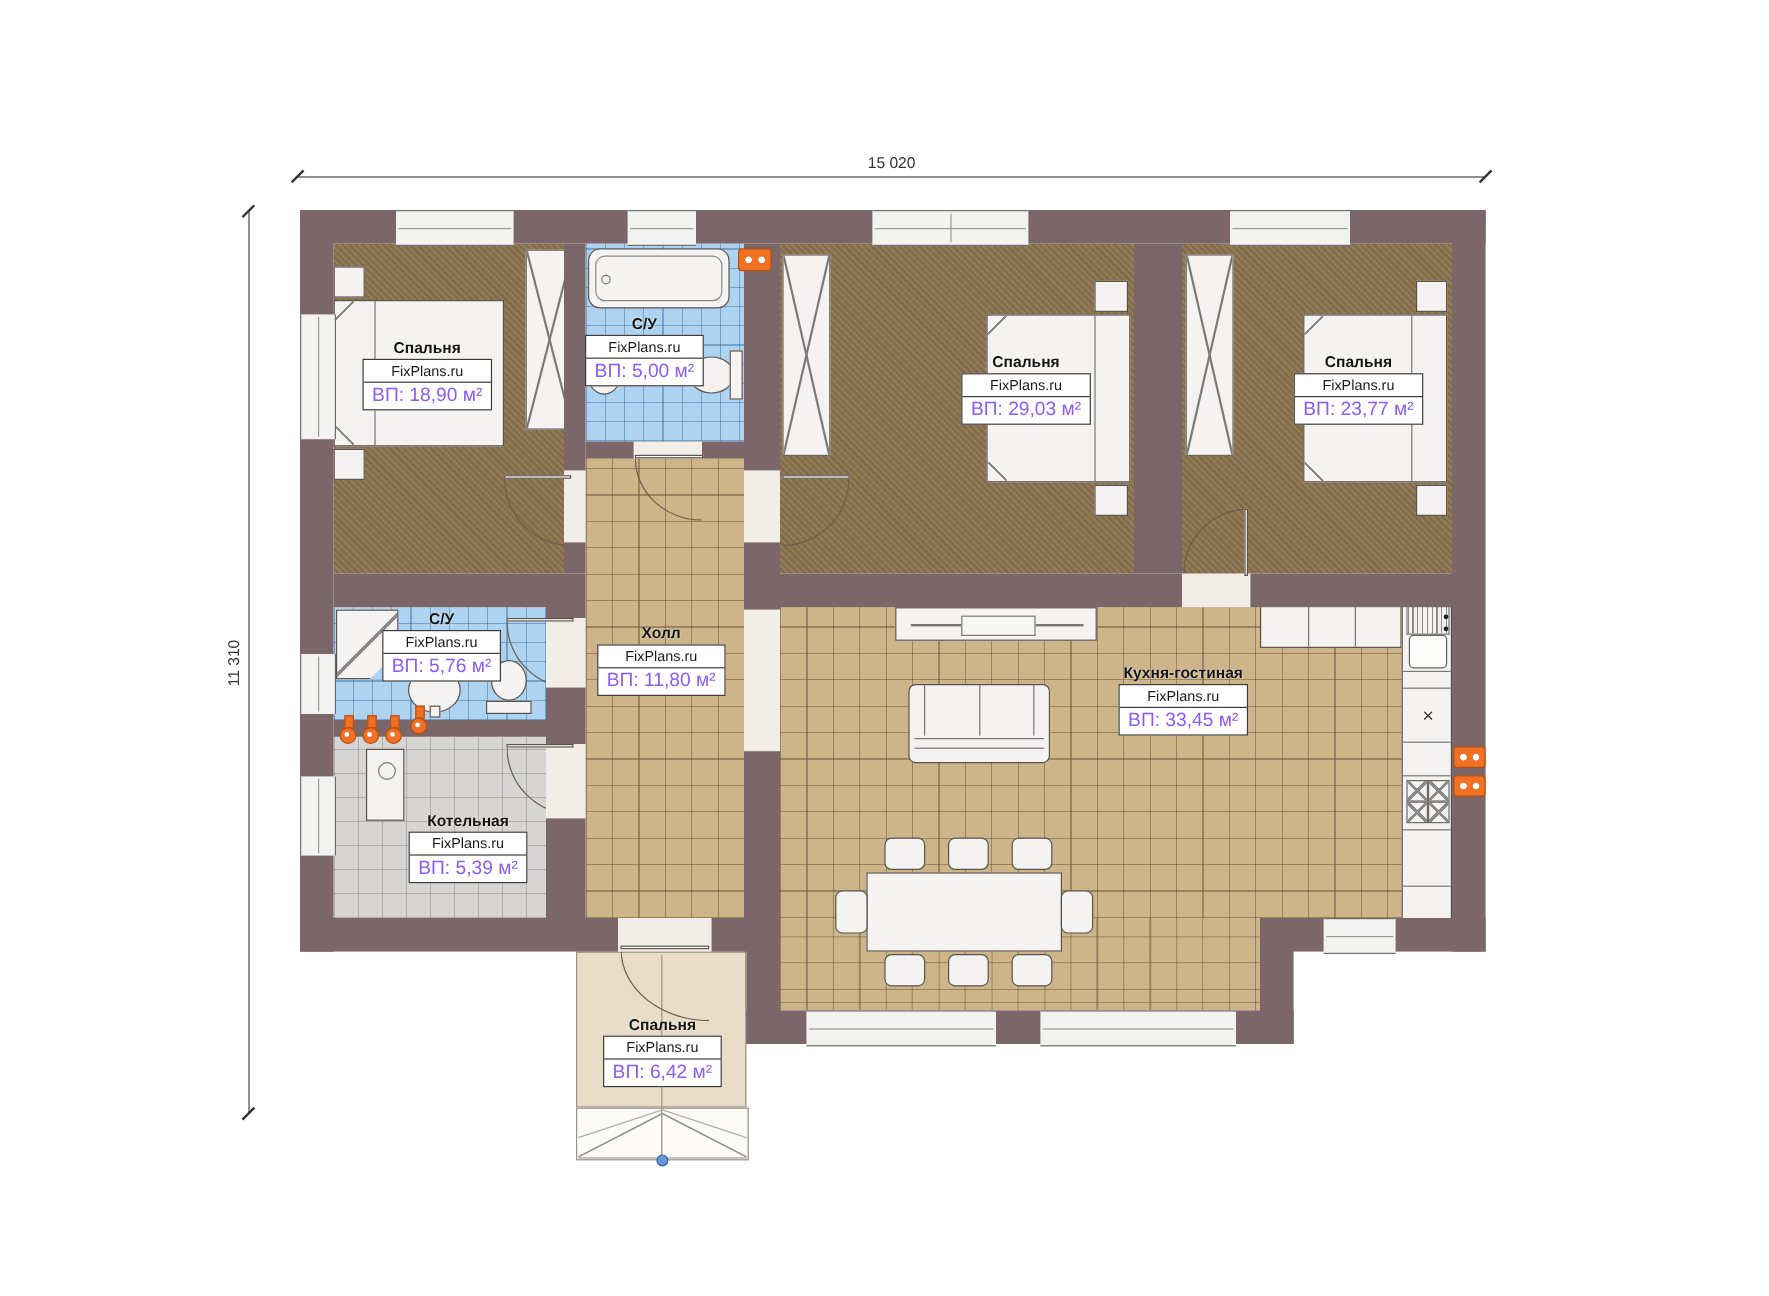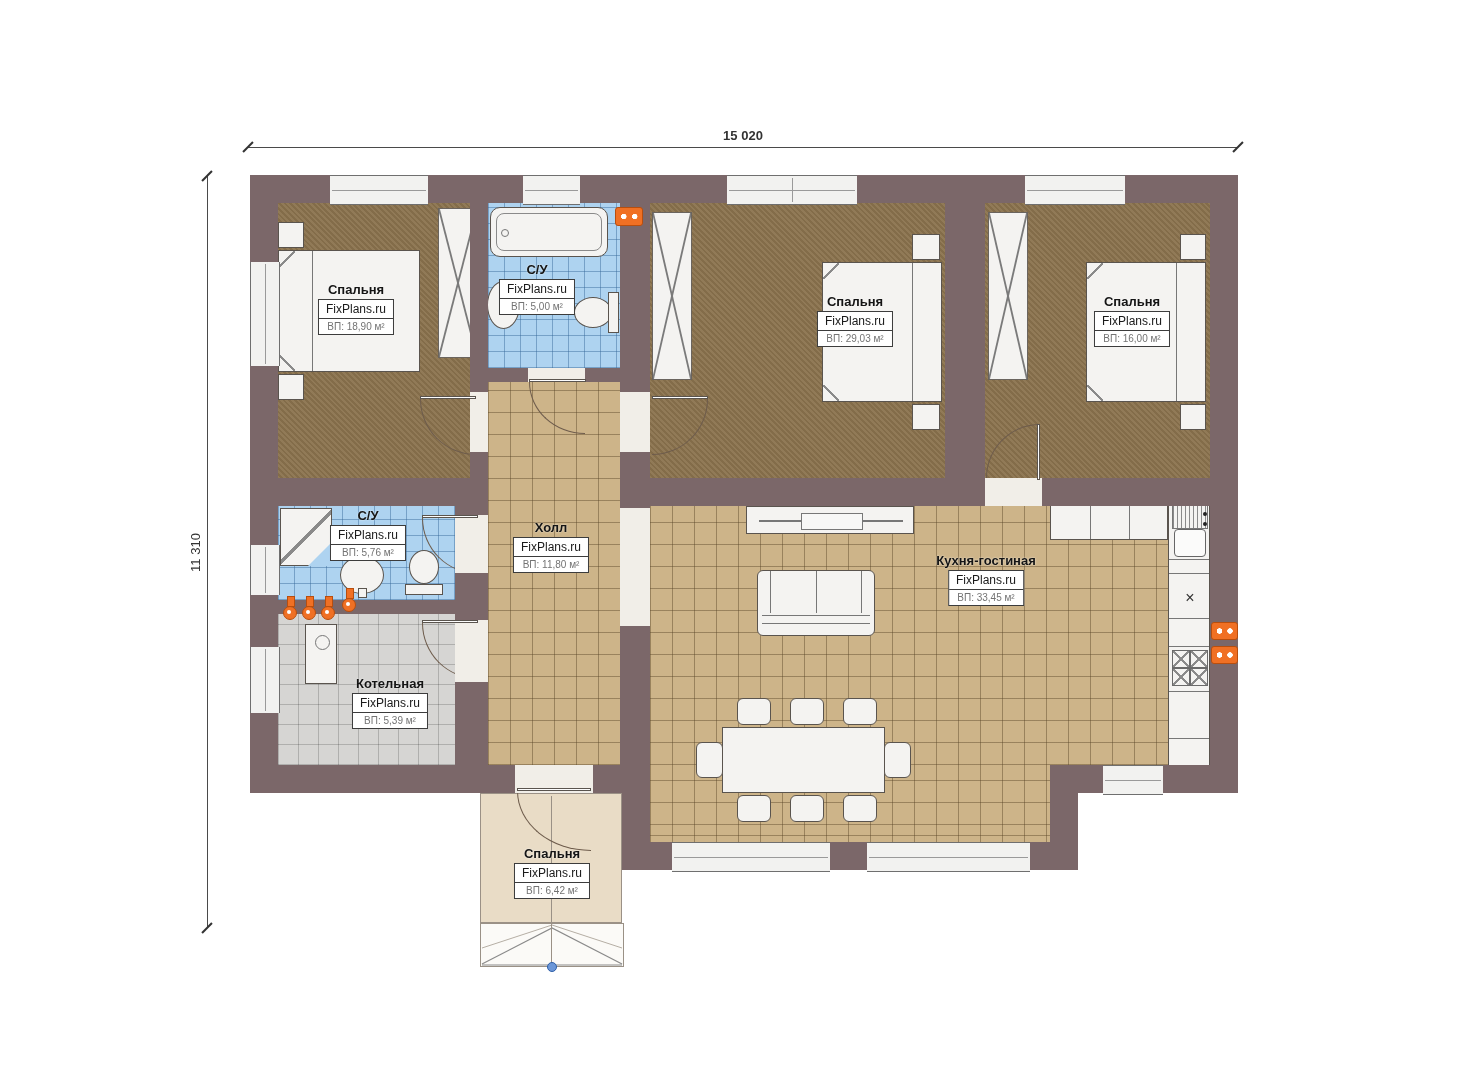--- a/index.html
+++ b/index.html
@@ -41,39 +41,39 @@
   .burner{position:absolute;border:1px solid #6a6a6a;background:
     linear-gradient(45deg,transparent 44%,#8a8a8a 44% 56%,transparent 56%),
     linear-gradient(-45deg,transparent 44%,#8a8a8a 44% 56%,transparent 56%);}
   .hatch-v{background-image:repeating-linear-gradient(90deg,#8a8a8a 0 1px,transparent 1px 4px);}
   .dot{position:absolute;border-radius:50%;background:#222;z-index:8;}
   
   .rl{position:absolute;transform:translateX(-50%);display:flex;flex-direction:column;align-items:center;z-index:30;white-space:nowrap;}
   .rt{font-size:13px;font-weight:bold;color:#141414;margin-bottom:2px;text-shadow:0 0 2px rgba(255,255,255,.8);}
   .rbox{background:#ffffff;border:1px solid #3c3c3c;text-align:center;}
   .rbrand{font-size:12px;color:#1a1a1a;padding:2px 7px;border-bottom:1px solid #3c3c3c;}
-  .rarea{font-size:10px;color:#737373;padding:2px 7px;}
+  .rarea{font-size:16px;color:#8b5cf6;padding:2px 7px;}
   
   .dimline{position:absolute;background:#4a4a4a;z-index:40;}
   .tick{position:absolute;width:14px;height:2px;background:#333;transform:rotate(-45deg);z-index:40;}
   .dimtext{position:absolute;font-size:13px;color:#333;z-index:40;text-align:center;}
   .steps{position:absolute;background:#fbfaf7;border:1px solid #9a9186;z-index:4;}
   .steps svg{display:block;width:100%;height:100%;}
   .bluedot{position:absolute;width:8px;height:8px;border-radius:50%;background:#6c97d8;border:1px solid #2f5fa8;z-index:6;}
   .fold{position:absolute;z-index:6;background:linear-gradient(135deg,transparent 46%,#8a8a8a 46% 54%,transparent 54%);}
 </style>
 </head>
 <body>
 
 <div class="canvas">
 
   <div class="dimline" style="left:248px;top:147px;width:990px;height:1px;"></div>
   <div class="tick" style="left:241px;top:146px;"></div>
   <div class="tick" style="left:1231px;top:146px;"></div>
-  <div class="dimtext" style="left:698px;top:128px;width:90px;font-weight:bold;">15 020</div>
+  <div class="dimtext" style="left:698px;top:128px;width:90px;">15 020</div>
 
   <div class="dimline" style="left:207px;top:176px;width:1px;height:752px;"></div>
   <div class="tick" style="left:200px;top:175px;"></div>
   <div class="tick" style="left:200px;top:927px;"></div>
   <div class="dimtext" style="left:150px;top:545px;width:90px;transform:rotate(-90deg);">11 310</div>
 
   <div class="floor carpet" style="left:278px;top:203px;width:192px;height:275px;"></div>
   <div class="floor tile-blue" style="left:488px;top:203px;width:132px;height:165px;"></div>
   <div class="floor carpet" style="left:650px;top:203px;width:295px;height:275px;"></div>
   <div class="floor carpet" style="left:985px;top:203px;width:225px;height:275px;"></div>
@@ -327,21 +327,21 @@
     <div class="rbox">
       <div class="rbrand">FixPlans.ru</div>
       <div class="rarea">ВП: 29,03 м²</div>
     </div>
   </div>
 
   <div class="rl" style="left:1132px;top:294px;">
     <div class="rt">Спальня</div>
     <div class="rbox">
       <div class="rbrand">FixPlans.ru</div>
-      <div class="rarea">ВП: 16,00 м²</div>
+      <div class="rarea">ВП: 23,77 м²</div>
     </div>
   </div>
 
   <div class="rl" style="left:368px;top:508px;">
     <div class="rt">С/У</div>
     <div class="rbox">
       <div class="rbrand">FixPlans.ru</div>
       <div class="rarea">ВП: 5,76 м²</div>
     </div>
   </div>

